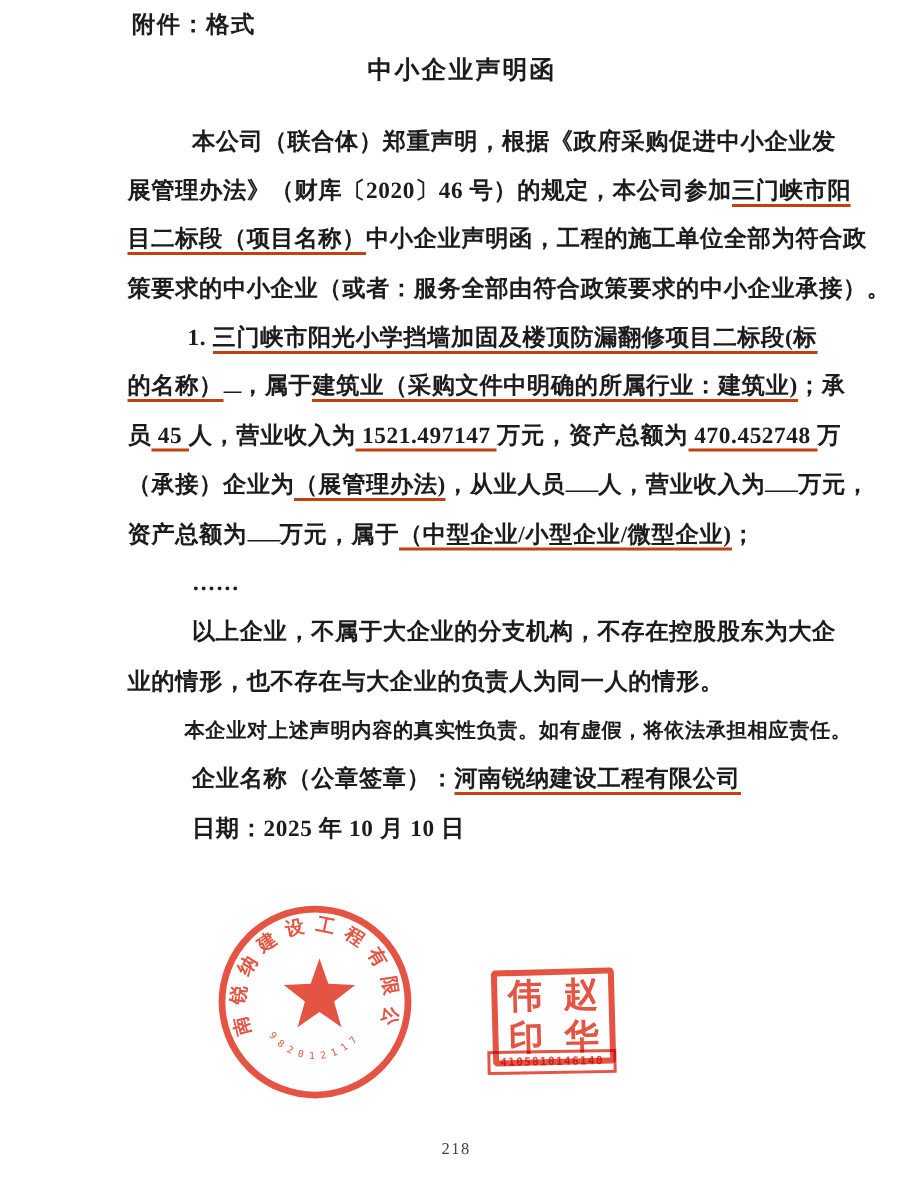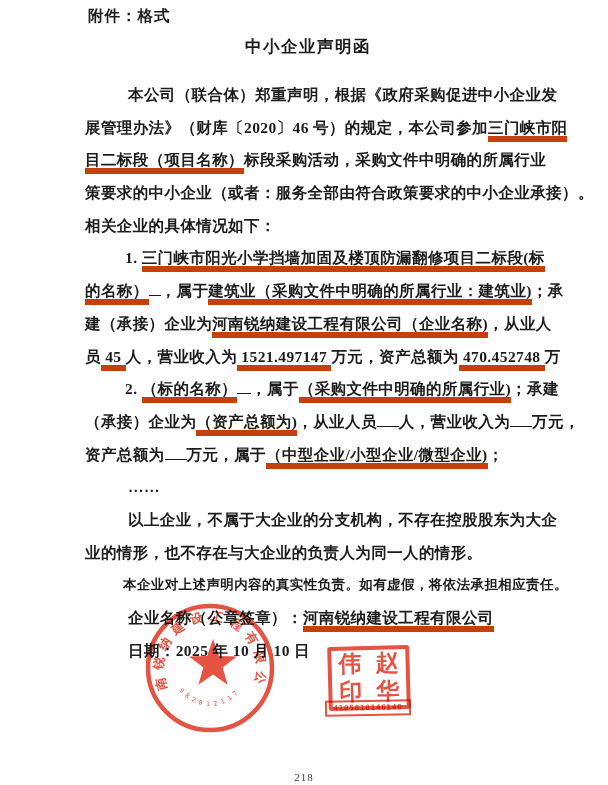--- a/index.html
+++ b/index.html
@@ -21,28 +21,28 @@
     text-align:center;font-size:16.5px;font-weight:bold;letter-spacing:1.5px;
   }
   .body-lines{
     position:absolute;left:85px;top:79px;width:460px;
     font-size:15.5px;letter-spacing:0.4px;
   }
   .line{
     height:32.7px;line-height:32.7px;white-space:nowrap;font-weight:bold;
   }
   .line.small{font-size:13.5px;}
-  .u{border-bottom:6px solid #c2410c;}
+  .u{border-bottom:2px solid #c2410c;}
   .blank{
     display:inline-block;vertical-align:baseline;
     border-bottom:1px solid #1c1c1c;height:14px;
   }
   .page-number{
     position:absolute;left:0;top:760px;width:100%;
-    text-align:center;font-size:11px;color:#444;letter-spacing:1px;margin-top:11px;
+    text-align:center;font-size:11px;color:#444;letter-spacing:1px;
   }
   
   .stamp{position:absolute;mix-blend-mode:multiply;opacity:0.9;}
   .company-seal{left:140px;top:598px;width:140px;height:140px;}
   .personal-seal{
     left:328px;top:646px;width:74px;height:56px;
     border:4px solid #e2402e;border-radius:3px;
     transform:rotate(-1.5deg);
     display:grid;grid-template-columns:1fr 1fr;align-items:center;
   }
@@ -64,29 +64,26 @@
 
 <div class="page">
 
   <div class="attachment">附件：格式</div>
 
   <div class="doc-title">中小企业声明函</div>
 
   <div class="body-lines">
       <div class="line" style="padding-left: 43px;"><span>本公司（联合体）郑重声明，根据《政府采购促进中小企业发</span></div>
       <div class="line"><span>展管理办法》（财库〔2020〕46 号）的规定，本公司参加</span><span class="u">三门峡市阳</span></div>
-      <div class="line"><span class="u">目二标段（项目名称）</span><span>标段采购活动，采购文件中明确的所属行业</span></div>
+      <div class="line"><span class="u">目二标段（项目名称）</span><span>中小企业声明函，工程的施工单位全部为符合政</span></div>
       <div class="line"><span>策要求的中小企业（或者：服务全部由符合政策要求的中小企业承接）。</span></div>
-      <div class="line"><span>相关企业的具体情况如下：</span></div>
       <div class="line" style="padding-left: 40px;"><span>1. </span><span class="u">三门峡市阳光小学挡墙加固及楼顶防漏翻修项目二标段(标</span></div>
       <div class="line"><span class="u">的名称）</span><span class="blank" style="width: 12px;"></span><span>，属于</span><span class="u">建筑业（采购文件中明确的所属行业：建筑业)</span><span>；承</span></div>
-      <div class="line"><span>建（承接）企业为</span><span class="u">河南锐纳建设工程有限公司（企业名称)</span><span>，从业人</span></div>
       <div class="line"><span>员</span><span class="u"> 45 </span><span>人，营业收入为</span><span class="u"> 1521.497147 </span><span>万元，资产总额为</span><span class="u"> 470.452748 </span><span>万</span></div>
-      <div class="line" style="padding-left: 40px;"><span>2. </span><span class="u">（标的名称）</span><span class="blank" style="width: 14px;"></span><span>，属于</span><span class="u">（采购文件中明确的所属行业)</span><span>；承建</span></div>
-      <div class="line"><span>（承接）企业为</span><span class="u">（资产总额为)</span><span>，从业人员</span><span class="blank" style="width: 22px;"></span><span>人，营业收入为</span><span class="blank" style="width: 22px;"></span><span>万元，</span></div>
+      <div class="line"><span>（承接）企业为</span><span class="u">（展管理办法)</span><span>，从业人员</span><span class="blank" style="width: 22px;"></span><span>人，营业收入为</span><span class="blank" style="width: 22px;"></span><span>万元，</span></div>
       <div class="line"><span>资产总额为</span><span class="blank" style="width: 22px;"></span><span>万元，属于</span><span class="u">（中型企业/小型企业/微型企业)</span><span>；</span></div>
       <div class="line" style="padding-left: 43px;"><span>……</span></div>
       <div class="line" style="padding-left: 43px;"><span>以上企业，不属于大企业的分支机构，不存在控股股东为大企</span></div>
       <div class="line"><span>业的情形，也不存在与大企业的负责人为同一人的情形。</span></div>
       <div class="line small" style="padding-left: 38px;"><span>本企业对上述声明内容的真实性负责。如有虚假，将依法承担相应责任。</span></div>
       <div class="line" style="padding-left: 43px;"><span>企业名称（公章签章）：</span><span class="u">河南锐纳建设工程有限公司</span></div>
       <div class="line" style="padding-left: 43px;"><span>日期：2025 年 10 月 10 日</span></div>
     </div>
 
   <svg class="stamp company-seal" viewBox="0 0 140 140" xmlns="http://www.w3.org/2000/svg">

